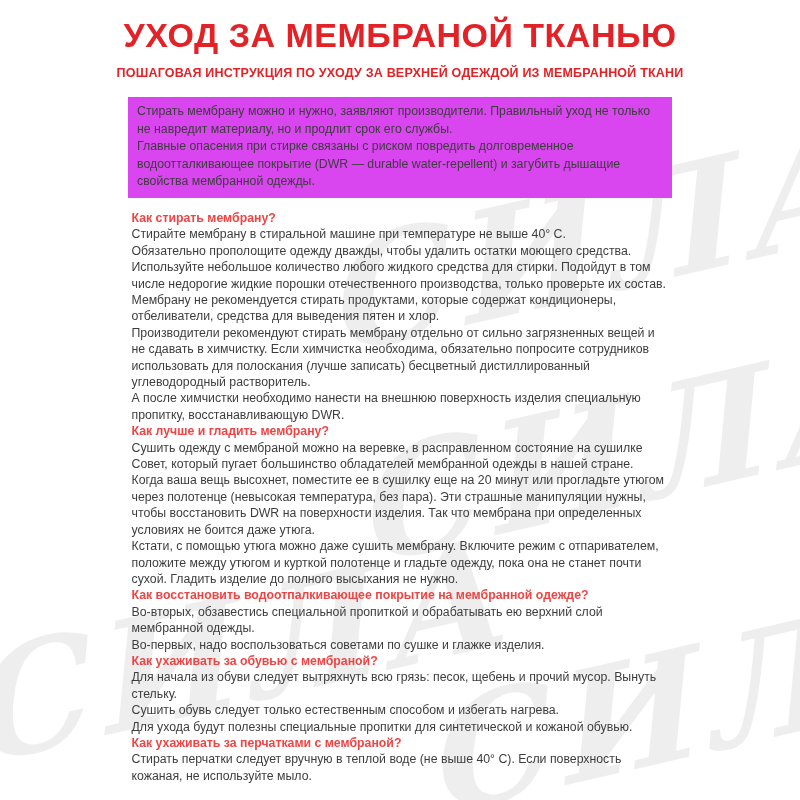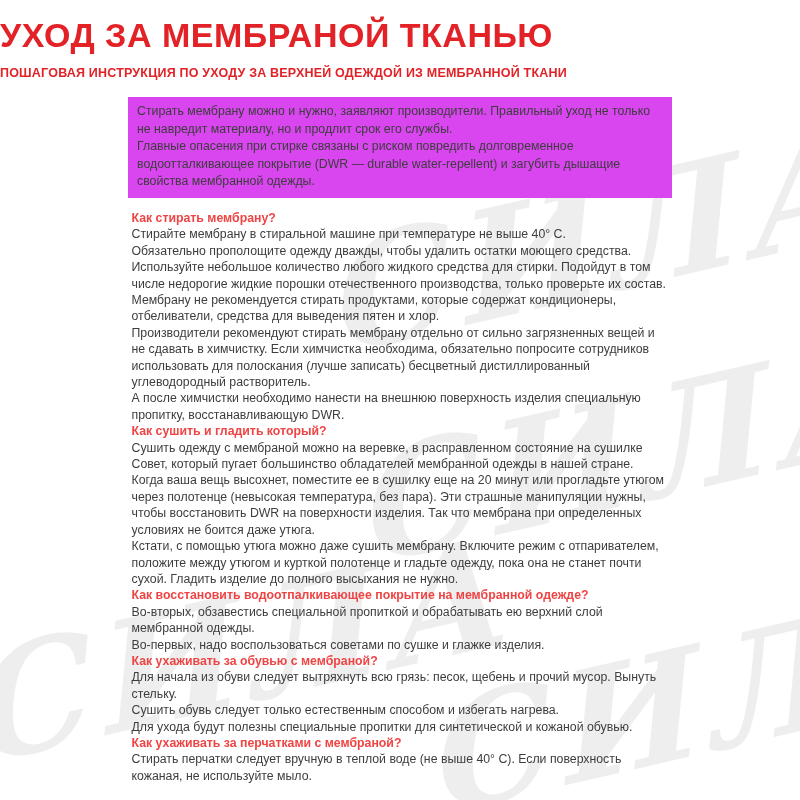--- a/index.html
+++ b/index.html
@@ -29,21 +29,21 @@
     pointer-events: none;
     user-select: none;
   }
   .wm-1 { left: 330px; top: 150px; }
   .wm-2 { left: 360px; top: 360px; }
   .wm-3 { left: -30px; top: 560px; }
   .wm-4 { left: 430px; top: 610px; }
 
   .content-layer { position: relative; z-index: 1; }
 
-  header { padding-top: 16px; }
+  header { text-align: center; padding-top: 16px; }
   h1.page-title {
     margin: 0;
     color: #e22227;
     font-size: 34px;
     font-weight: bold;
     letter-spacing: 0.5px;
   }
   h2.page-subtitle {
     margin: 11px 0 0 0;
     color: #e22227;
@@ -99,21 +99,21 @@
       <p>Главные опасения при стирке связаны с риском повредить долговременное водоотталкивающее покрытие (DWR — durable water-repellent) и загубить дышащие свойства мембранной одежды.</p>
     </div>
 
     <div class="sections" id="sections">
         <p class="sec-heading">Как стирать мембрану?</p>
         <p>Стирайте мембрану в стиральной машине при температуре не выше 40° C.</p>
         <p>Обязательно прополощите одежду дважды, чтобы удалить остатки моющего средства.</p>
         <p>Используйте небольшое количество любого жидкого средства для стирки. Подойдут в том числе недорогие жидкие порошки отечественного производства, только проверьте их состав. Мембрану не рекомендуется стирать продуктами, которые содержат кондиционеры, отбеливатели, средства для выведения пятен и хлор.</p>
         <p>Производители рекомендуют стирать мембрану отдельно от сильно загрязненных вещей и не сдавать в химчистку. Если химчистка необходима, обязательно попросите сотрудников использовать для полоскания (лучше записать) бесцветный дистиллированный углеводородный растворитель.</p>
         <p>А после химчистки необходимо нанести на внешнюю поверхность изделия специальную пропитку, восстанавливающую DWR.</p>
-        <p class="sec-heading">Как сушить и гладить который?</p>
+        <p class="sec-heading">Как лучше и гладить мембрану?</p>
         <p>Сушить одежду с мембраной можно на веревке, в расправленном состояние на сушилке</p>
         <p>Совет, который пугает большинство обладателей мембранной одежды в нашей стране. Когда ваша вещь высохнет, поместите ее в сушилку еще на 20 минут или прогладьте утюгом через полотенце (невысокая температура, без пара). Эти страшные манипуляции нужны, чтобы восстановить DWR на поверхности изделия. Так что мембрана при определенных условиях не боится даже утюга.</p>
         <p>Кстати, с помощью утюга можно даже сушить мембрану. Включите режим с отпаривателем, положите между утюгом и курткой полотенце и гладьте одежду, пока она не станет почти сухой. Гладить изделие до полного высыхания не нужно.</p>
         <p class="sec-heading">Как восстановить водоотпалкивающее покрытие на мембранной одежде?</p>
         <p>Во-вторых, обзавестись специальной пропиткой и обрабатывать ею верхний слой мембранной одежды.</p>
         <p>Во-первых, надо воспользоваться советами по сушке и глажке изделия.</p>
         <p class="sec-heading">Как ухаживать за обувью с мембраной?</p>
         <p>Для начала из обуви следует вытряхнуть всю грязь: песок, щебень и прочий мусор. Вынуть стельку.</p>
         <p>Сушить обувь следует только естественным способом и избегать нагрева.</p>
         <p>Для ухода будут полезны специальные пропитки для синтетической и кожаной обувью.</p>

